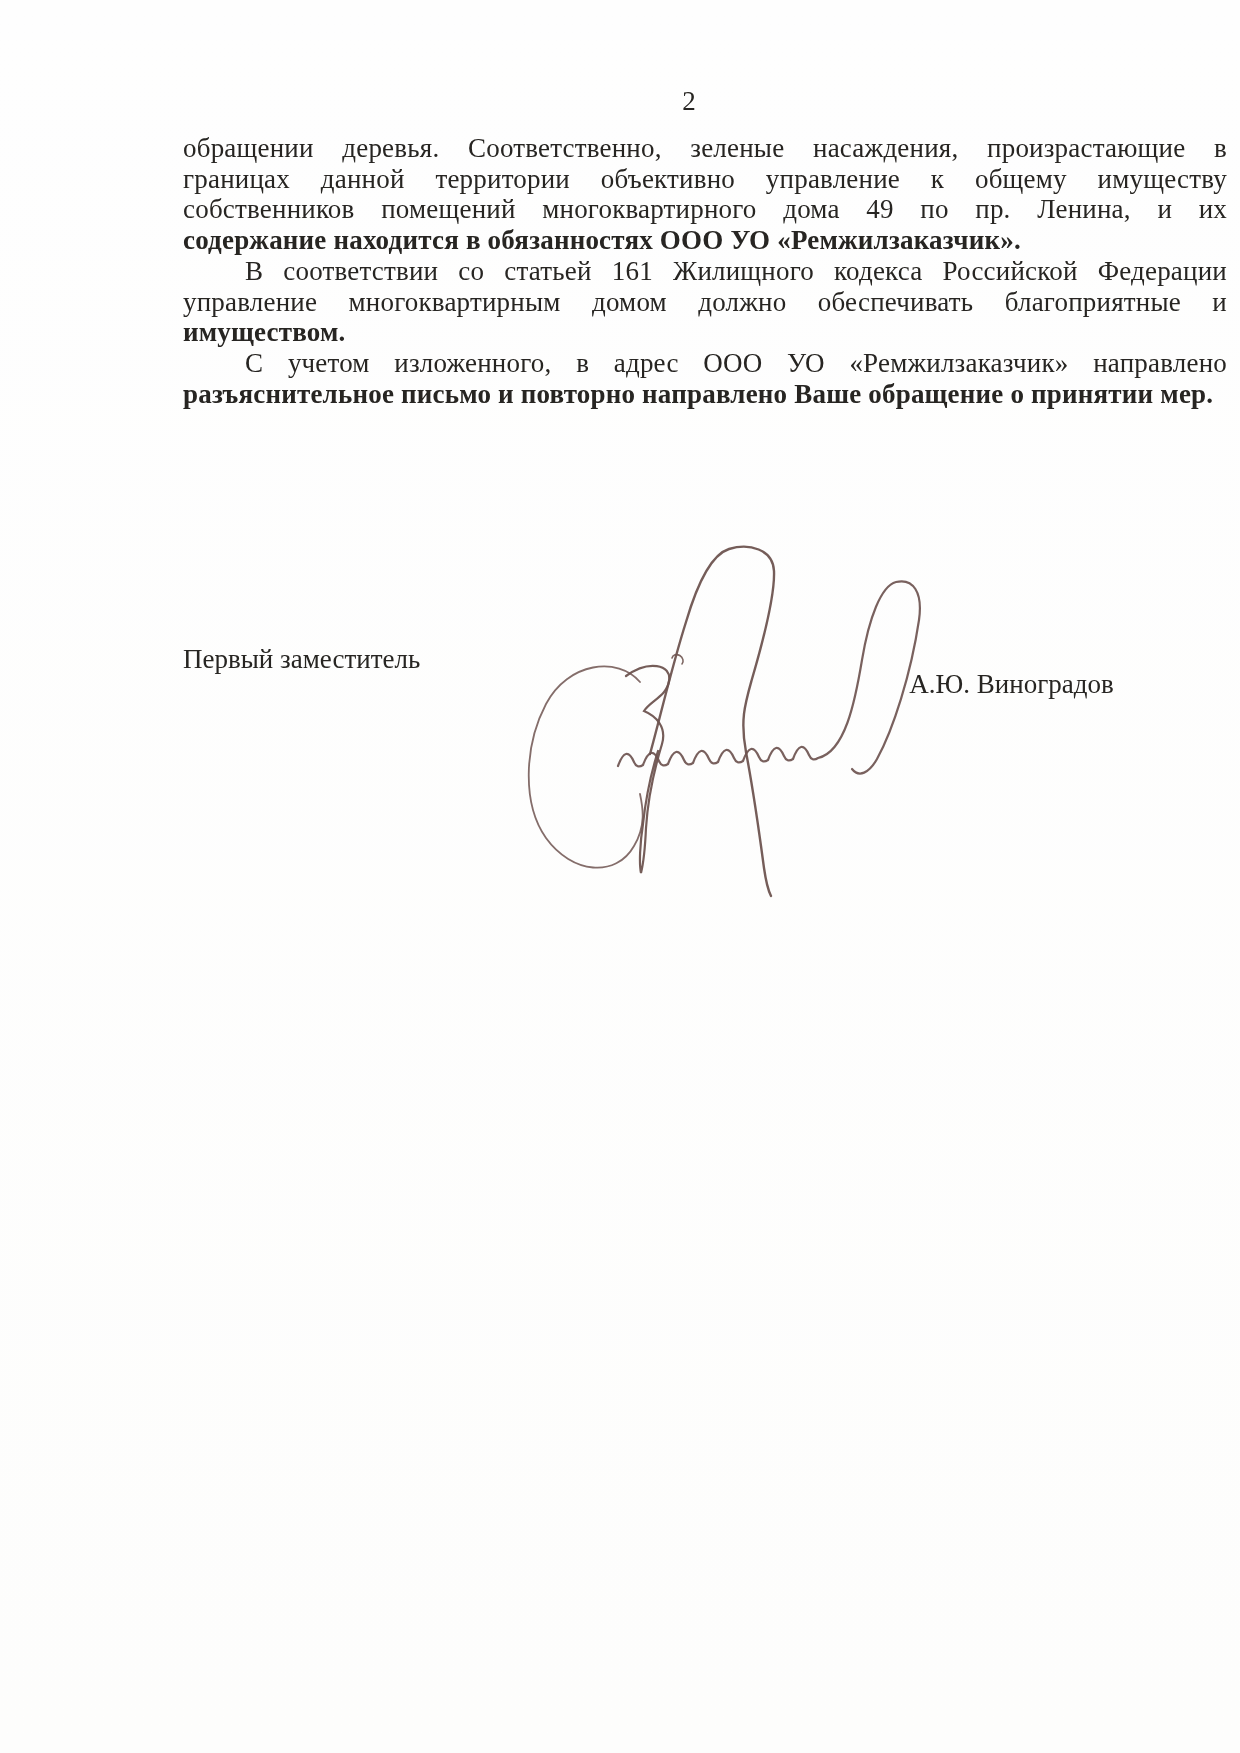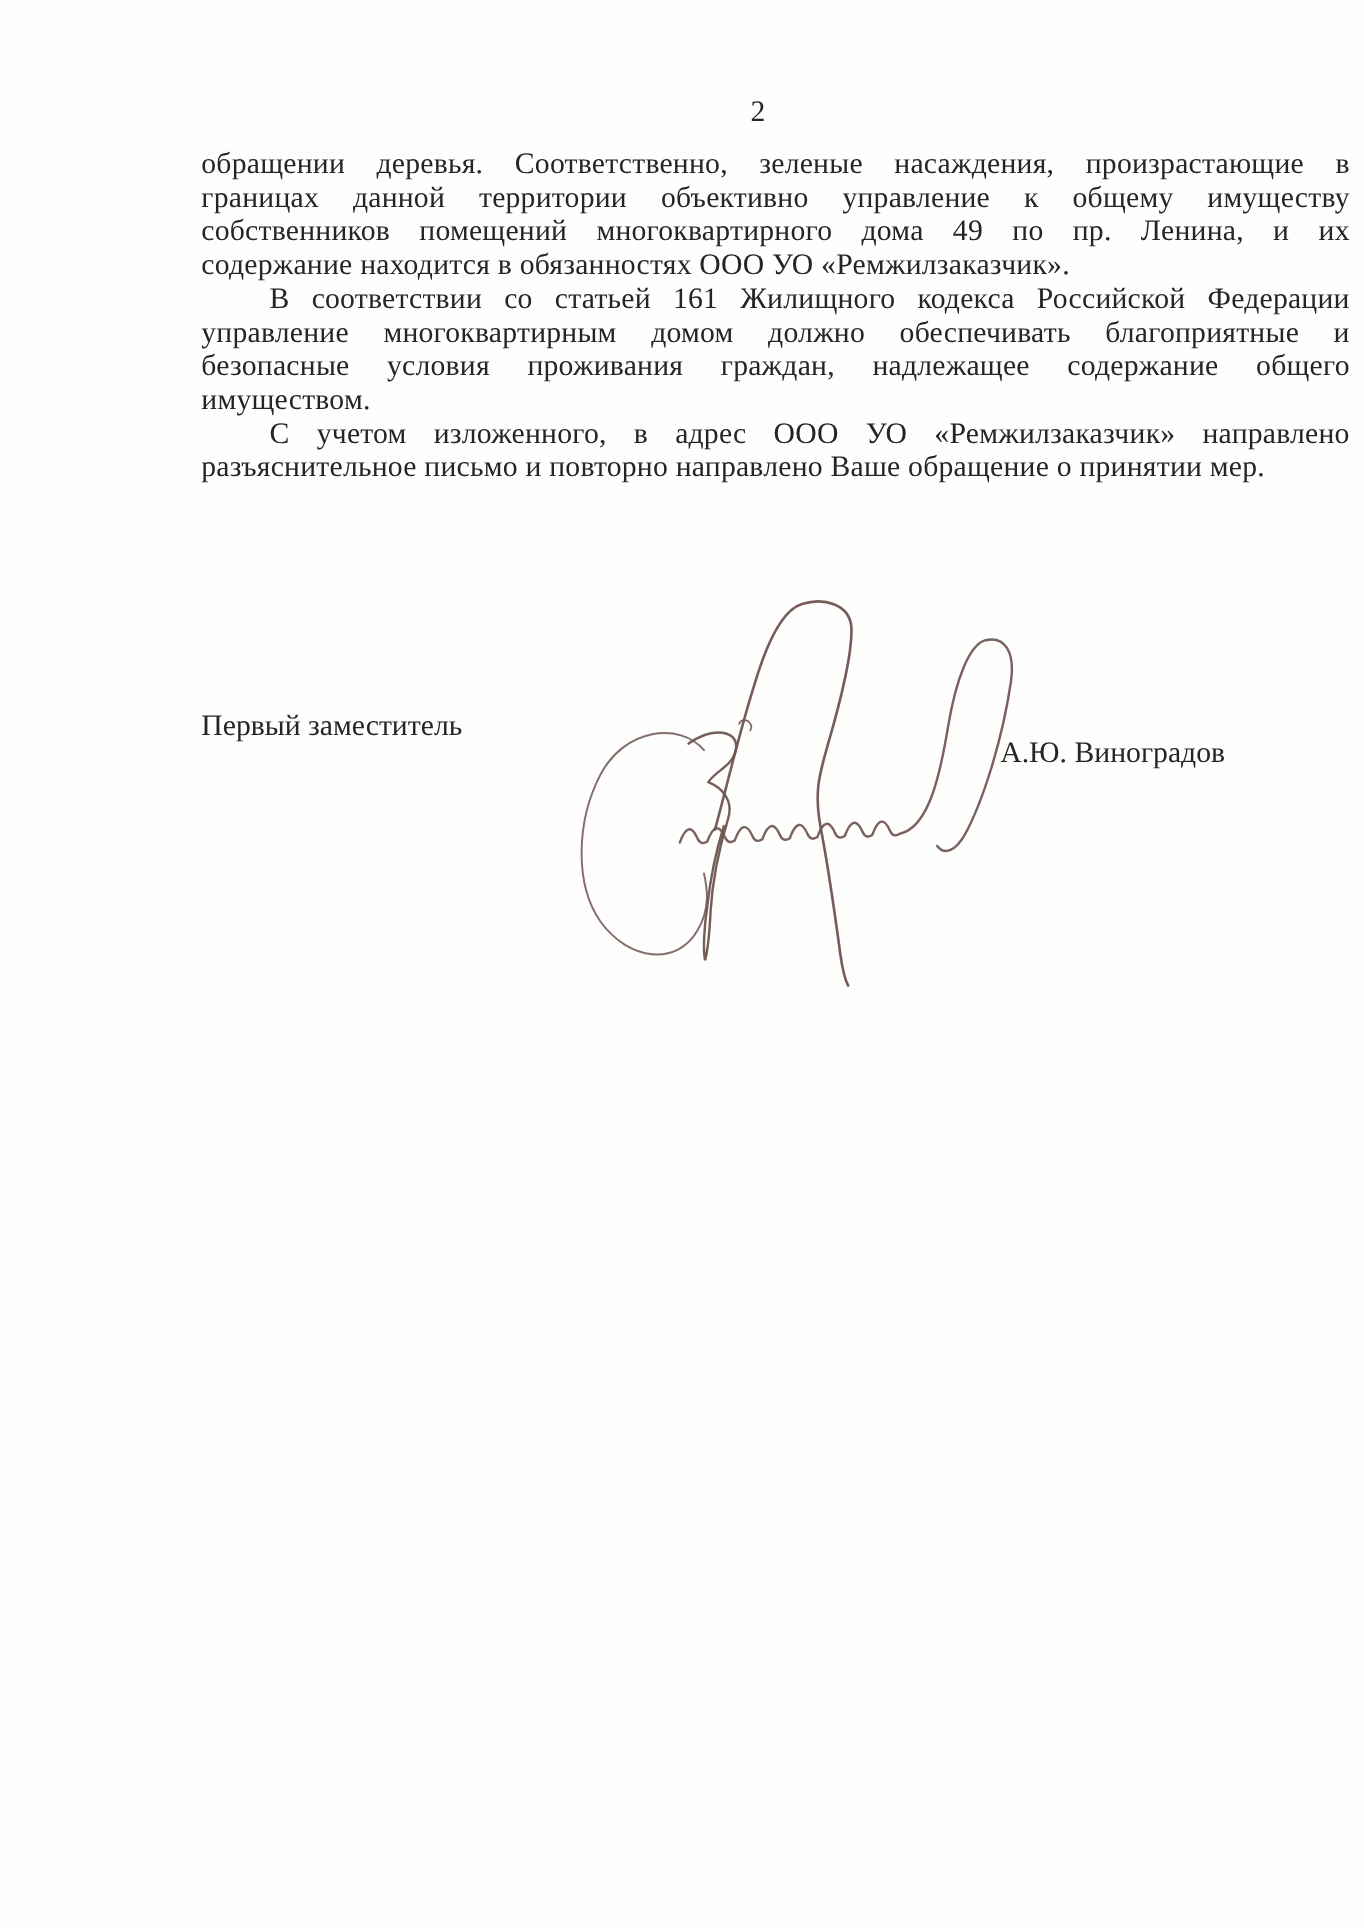--- a/index.html
+++ b/index.html
@@ -33,20 +33,21 @@
     letter-spacing: 0.2px;
     margin-top: 10px;
   }
   .line {
     text-align: justify;
     text-align-last: justify;
     white-space: normal;
   }
   .line.end {
     text-align-last: left;
+    font-weight: bold;
   }
   .line.indent {
     text-indent: 62px;
   }
   .sig-titles {
     position: absolute;
     left: 183px;
     top: 644px;
     width: 420px;
     font-size: 27px;
@@ -84,21 +85,20 @@
 
   <div class="page-number">2</div>
 
   <div class="body-text">
     <div class="line">обращении деревья. Соответственно, зеленые насаждения, произрастающие в</div>
     <div class="line">границах данной территории объективно управление к общему имуществу</div>
     <div class="line">собственников помещений многоквартирного дома 49 по пр. Ленина, и их</div>
     <div class="line end">содержание находится в обязанностях ООО УО «Ремжилзаказчик».</div>
     <div class="line indent">В соответствии со статьей 161 Жилищного кодекса Российской Федерации</div>
     <div class="line">управление многоквартирным домом должно обеспечивать благоприятные и</div>
-    <div class="line">безопасные условия проживания граждан, надлежащее содержание общего</div>
     <div class="line end">имуществом.</div>
     <div class="line indent">С учетом изложенного, в адрес ООО УО «Ремжилзаказчик» направлено</div>
     <div class="line end">разъяснительное письмо и повторно направлено Ваше обращение о принятии мер.</div>
   </div>
 
   <div class="sig-titles">
     <div>Первый заместитель</div>
   </div>
 
   <div class="signature-wrap">

